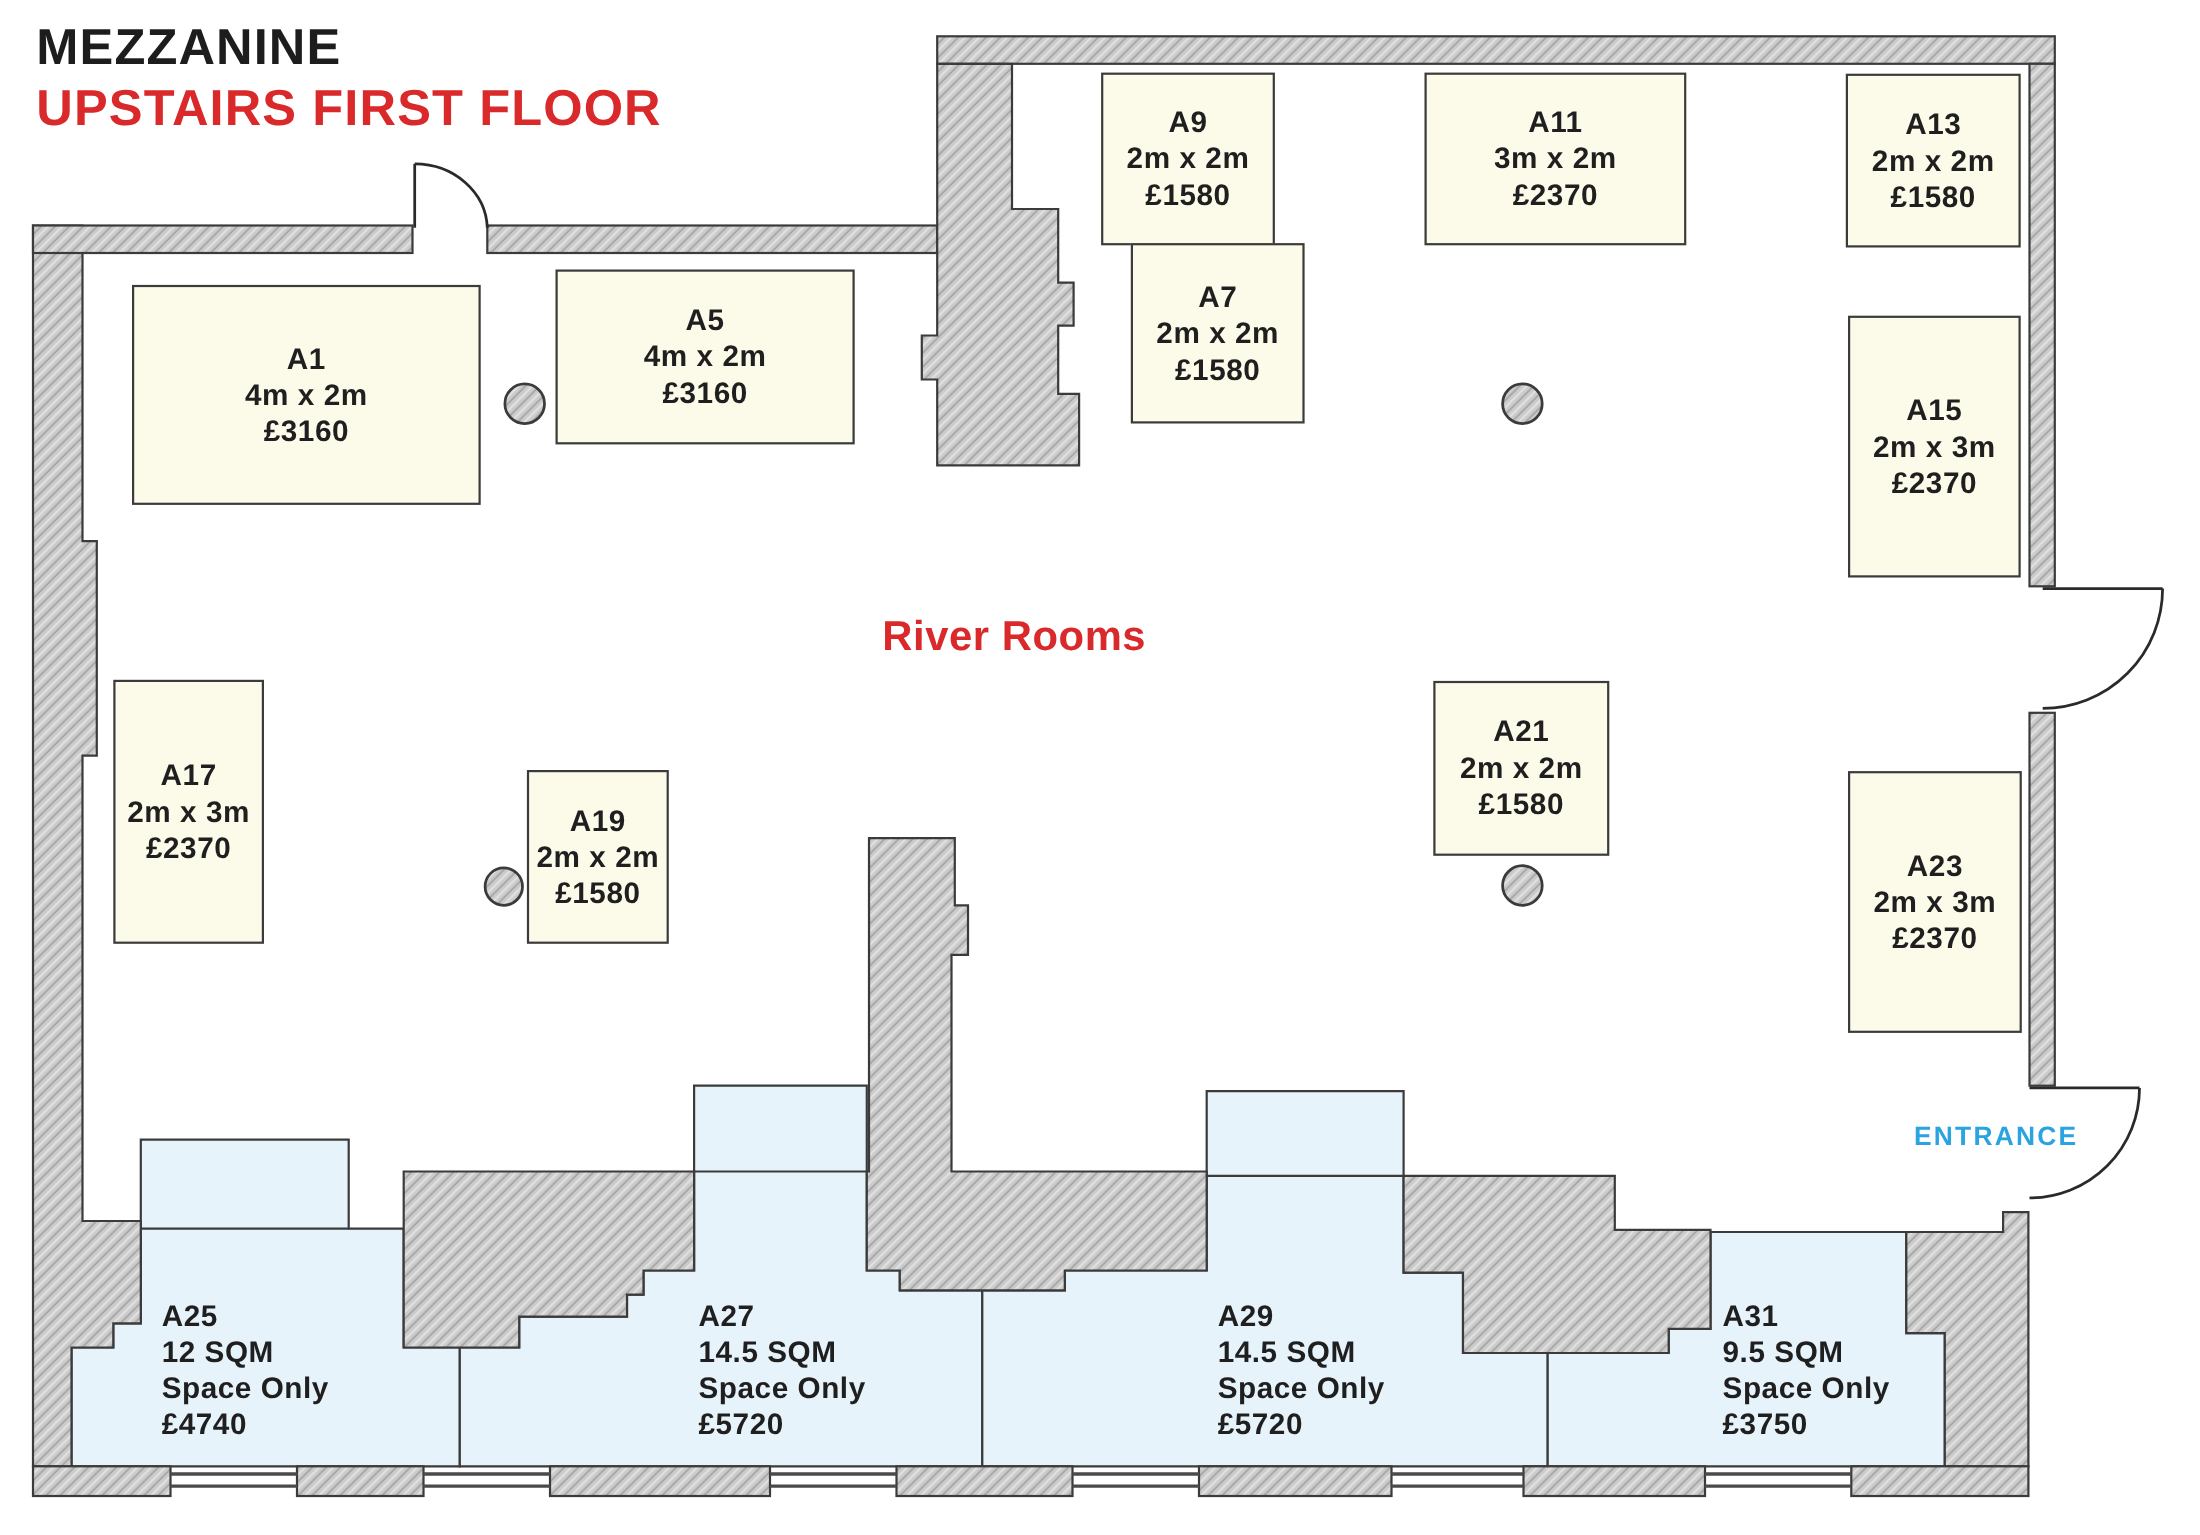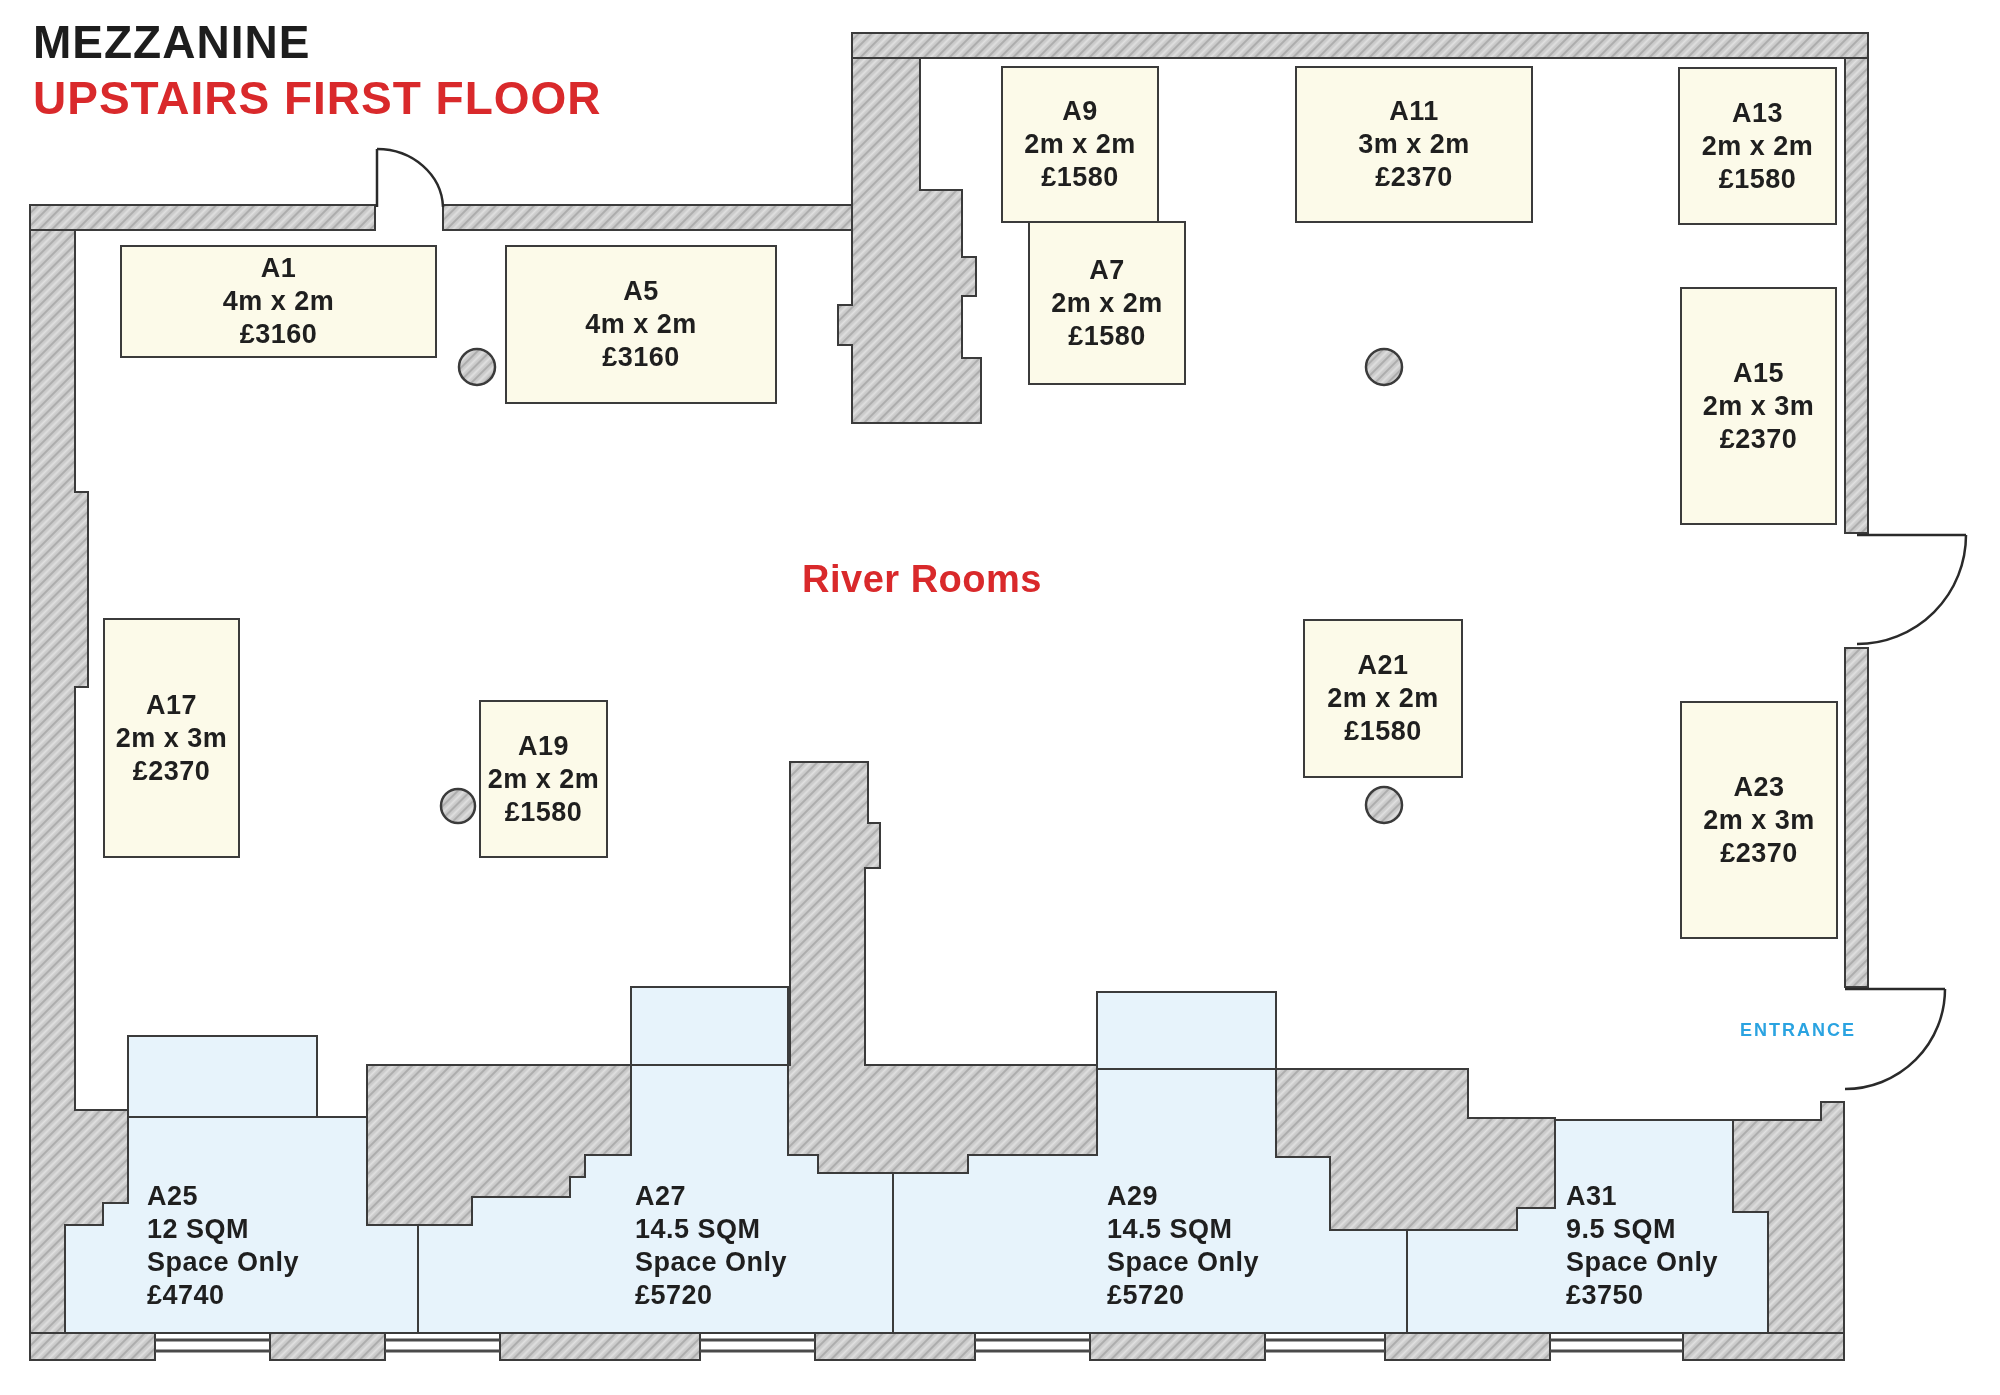--- a/index.html
+++ b/index.html
@@ -32,21 +32,21 @@
     white-space:nowrap;
   }
   .river-label{
     position:absolute;
     transform:translateX(-50%);
     font-size:38px;font-weight:700;color:#d9292b;
     letter-spacing:0.5px;white-space:nowrap;
   }
   .entrance-label{
     position:absolute;
-    font-size:18px;font-weight:700;color:#2aa3e1;
+    font-size:24px;font-weight:700;color:#2aa3e1;
     letter-spacing:2px;white-space:nowrap;
   }
 </style>
 </head>
 <body>
 
 <div class="plan">
 
   <svg class="layer" width="2000" height="1395" viewBox="0 0 2000 1395">
     <defs>
@@ -151,21 +151,21 @@
       <circle cx="458" cy="806" r="17"></circle>
       <circle cx="1384" cy="805" r="18"></circle>
     </g>
   </svg>
 
   <div class="title-block">
     <div class="title-line1">MEZZANINE</div>
     <div class="title-line2">UPSTAIRS FIRST FLOOR</div>
   </div>
 
-  <div class="booth" style="left:120px;top:245px;width:317px;height:113px;text-align:center;">
+  <div class="booth" style="left:120px;top:259px;width:317px;height:200px;text-align:center;">
     <span>A1</span>
     <span>4m x 2m</span>
     <span>£3160</span>
   </div>
   <div class="booth" style="left:505px;top:245px;width:272px;height:159px;">
     <span>A5</span>
     <span>4m x 2m</span>
     <span>£3160</span>
   </div>
   <div class="booth" style="left:1001px;top:66px;width:158px;height:157px;">

